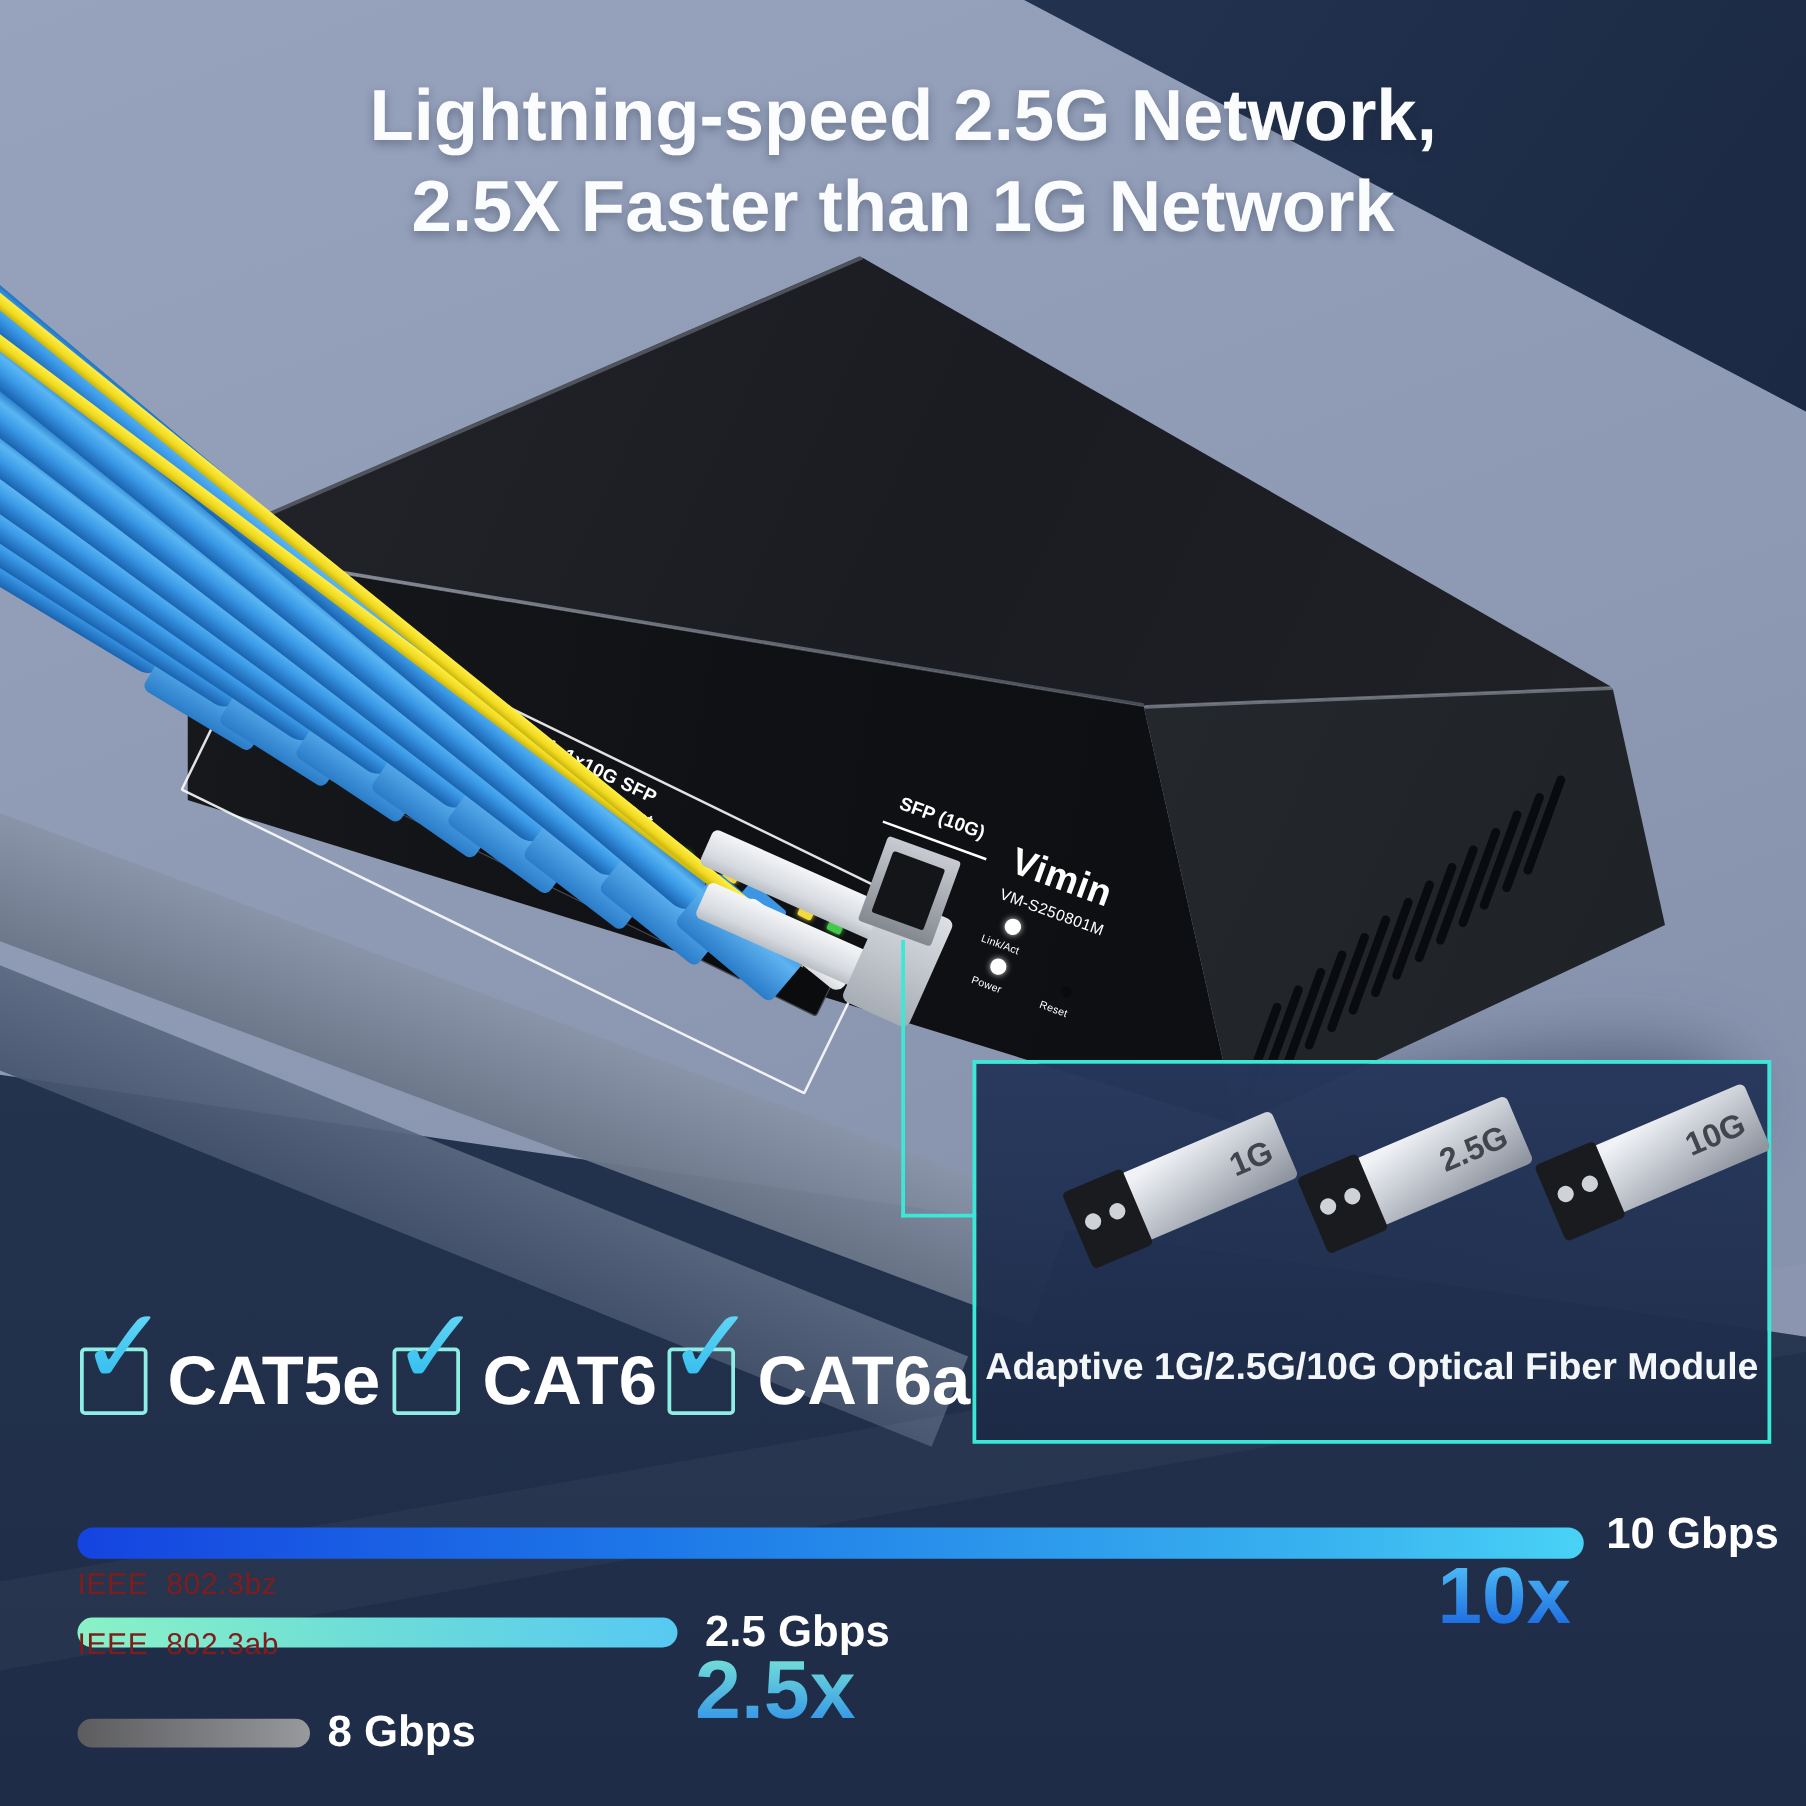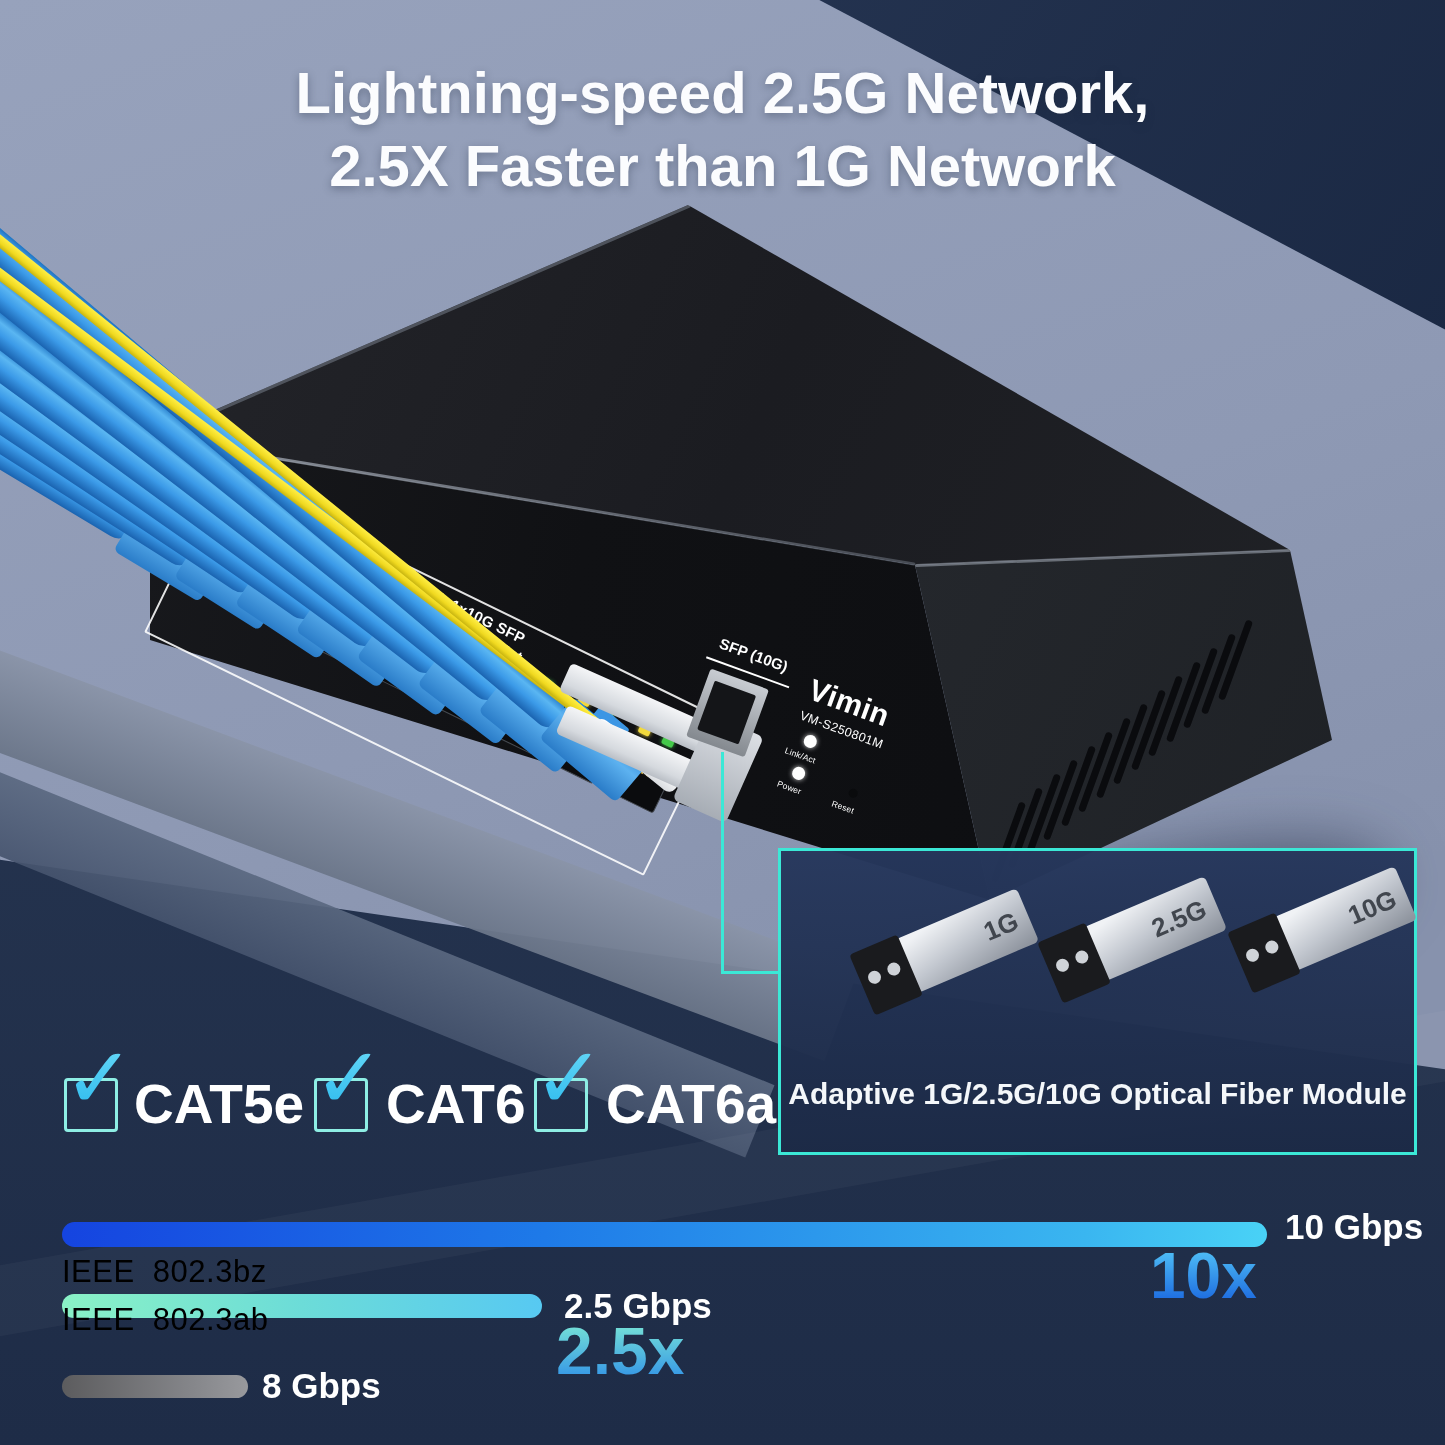--- a/index.html
+++ b/index.html
@@ -138,21 +138,21 @@
 
   
   .bar{position:absolute;border-radius:13px;}
   .bar10{left:62px;top:1222px;width:1205px;height:25px;
     background:linear-gradient(90deg,#1544e0 0%,#1e7ae8 40%,#3ab6f0 85%,#49d2f6 100%);}
   .bar25{left:62px;top:1294px;width:480px;height:24px;
     background:linear-gradient(90deg,#8af2c6 0%,#6cdcd8 50%,#57c9f2 100%);}
   .bar1{left:62px;top:1375px;width:186px;height:23px;
     background:linear-gradient(90deg,#5c5c5e 0%,#85868a 70%,#98999d 100%);}
   .speedlab{position:absolute;color:#fff;font-weight:bold;font-size:35px;white-space:nowrap;}
-  .ieee{position:absolute;color:#000000;font-size:31px;letter-spacing:.5px;white-space:pre;}
+  .ieee{position:absolute;color:#7f1d1d;font-size:24px;letter-spacing:.5px;white-space:pre;}
   .mult{position:absolute;font-weight:bold;line-height:1;
     -webkit-background-clip:text;background-clip:text;color:transparent;}
   .m10{left:1150px;top:1244px;font-size:64px;
     background:linear-gradient(180deg,#55c8f8 0%,#1660dd 100%);
     -webkit-background-clip:text;background-clip:text;}
   .m25{left:556px;top:1318px;font-size:66px;
     background:linear-gradient(180deg,#7dead5 0%,#2e8ee8 100%);
     -webkit-background-clip:text;background-clip:text;}
 
   

